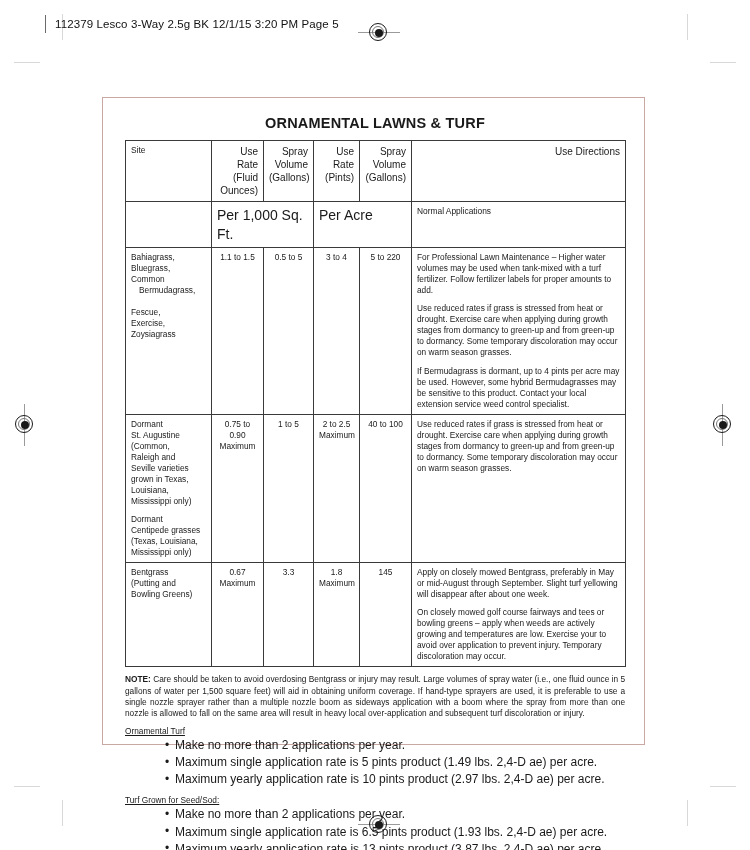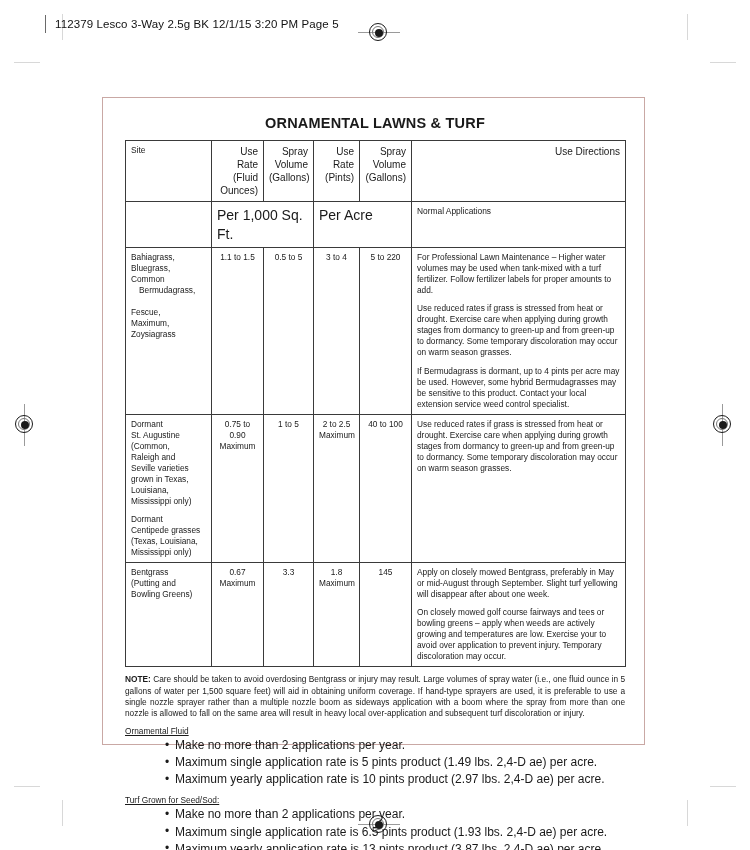--- a/index.html
+++ b/index.html
@@ -281,21 +281,21 @@
         <tr>
           <th class="span-head-left"></th>
           <th class="span-head" colspan="2">Per 1,000 Sq. Ft.</th>
           <th class="span-head" colspan="2">Per Acre</th>
           <th class="span-head-left">Normal Applications</th>
         </tr>
       </thead>
       <tbody id="table-body">
           <tr>
             <td class="site">
-              <div class="site-block"><span>Bahiagrass,</span><br><span>Bluegrass,</span><br><span>Common</span><span class="indent">Bermudagrass,</span><br><span>Fescue,</span><br><span>Maximum,</span><br><span>Zoysiagrass</span></div>
+              <div class="site-block"><span>Bahiagrass,</span><br><span>Bluegrass,</span><br><span>Common</span><span class="indent">Bermudagrass,</span><br><span>Fescue,</span><br><span>Exercise,</span><br><span>Zoysiagrass</span></div>
             </td>
             <td class="num"><span>1.1 to 1.5</span></td>
             <td class="num"><span>0.5 to 5</span></td>
             <td class="num"><span>3 to 4</span></td>
             <td class="num"><span>5 to 220</span></td>
             <td class="dirs">
               <p><span class="lead-bold">For Professional Lawn Maintenance</span><span> – Higher water volumes may be used when tank-mixed with a turf fertilizer. Follow fertilizer labels for proper amounts to add.</span></p>
               <p><span>Use reduced rates if grass is stressed from heat or drought. Exercise care when applying during growth stages from dormancy to green-up and from green-up to dormancy. Some temporary discoloration may occur on warm season grasses.</span></p>
               <p><span>If Bermudagrass is dormant, up to 4 pints per acre may be used. However, some hybrid Bermudagrasses may be sensitive to this product. Contact your local extension service weed control specialist.</span></p>
             </td>
@@ -328,21 +328,21 @@
           </tr>
         </tbody>
     </table>
 
     <p id="note-para">
       <span class="note-label">NOTE:</span><span> Care should be taken to avoid overdosing Bentgrass or injury may result. Large volumes of spray water (i.e., one fluid ounce in 5 gallons of water per 1,500 square feet) will aid in obtaining uniform coverage. If hand-type sprayers are used, it is preferable to use a single nozzle sprayer rather than a multiple nozzle boom as sideways application with a boom where the spray from more than one nozzle is allowed to fall on the same area will result in heavy local over-application and subsequent turf discoloration or injury.</span>
     </p>
 
     <div id="sections-container">
         <div class="sub-section">
-          <p class="sub-head">Ornamental Fluid</p>
+          <p class="sub-head">Ornamental Turf</p>
           <ul class="bullets">
             <li>Make no more than 2 applications per year.</li>
             <li>Maximum single application rate is 5 pints product (1.49 lbs. 2,4-D ae) per acre.</li>
             <li>Maximum yearly application rate is 10 pints product (2.97 lbs. 2,4-D ae) per acre.</li>
           </ul>
         </div>
         <div class="sub-section">
           <p class="sub-head">Turf Grown for Seed/Sod:</p>
           <ul class="bullets">
             <li>Make no more than 2 applications per year.</li>

